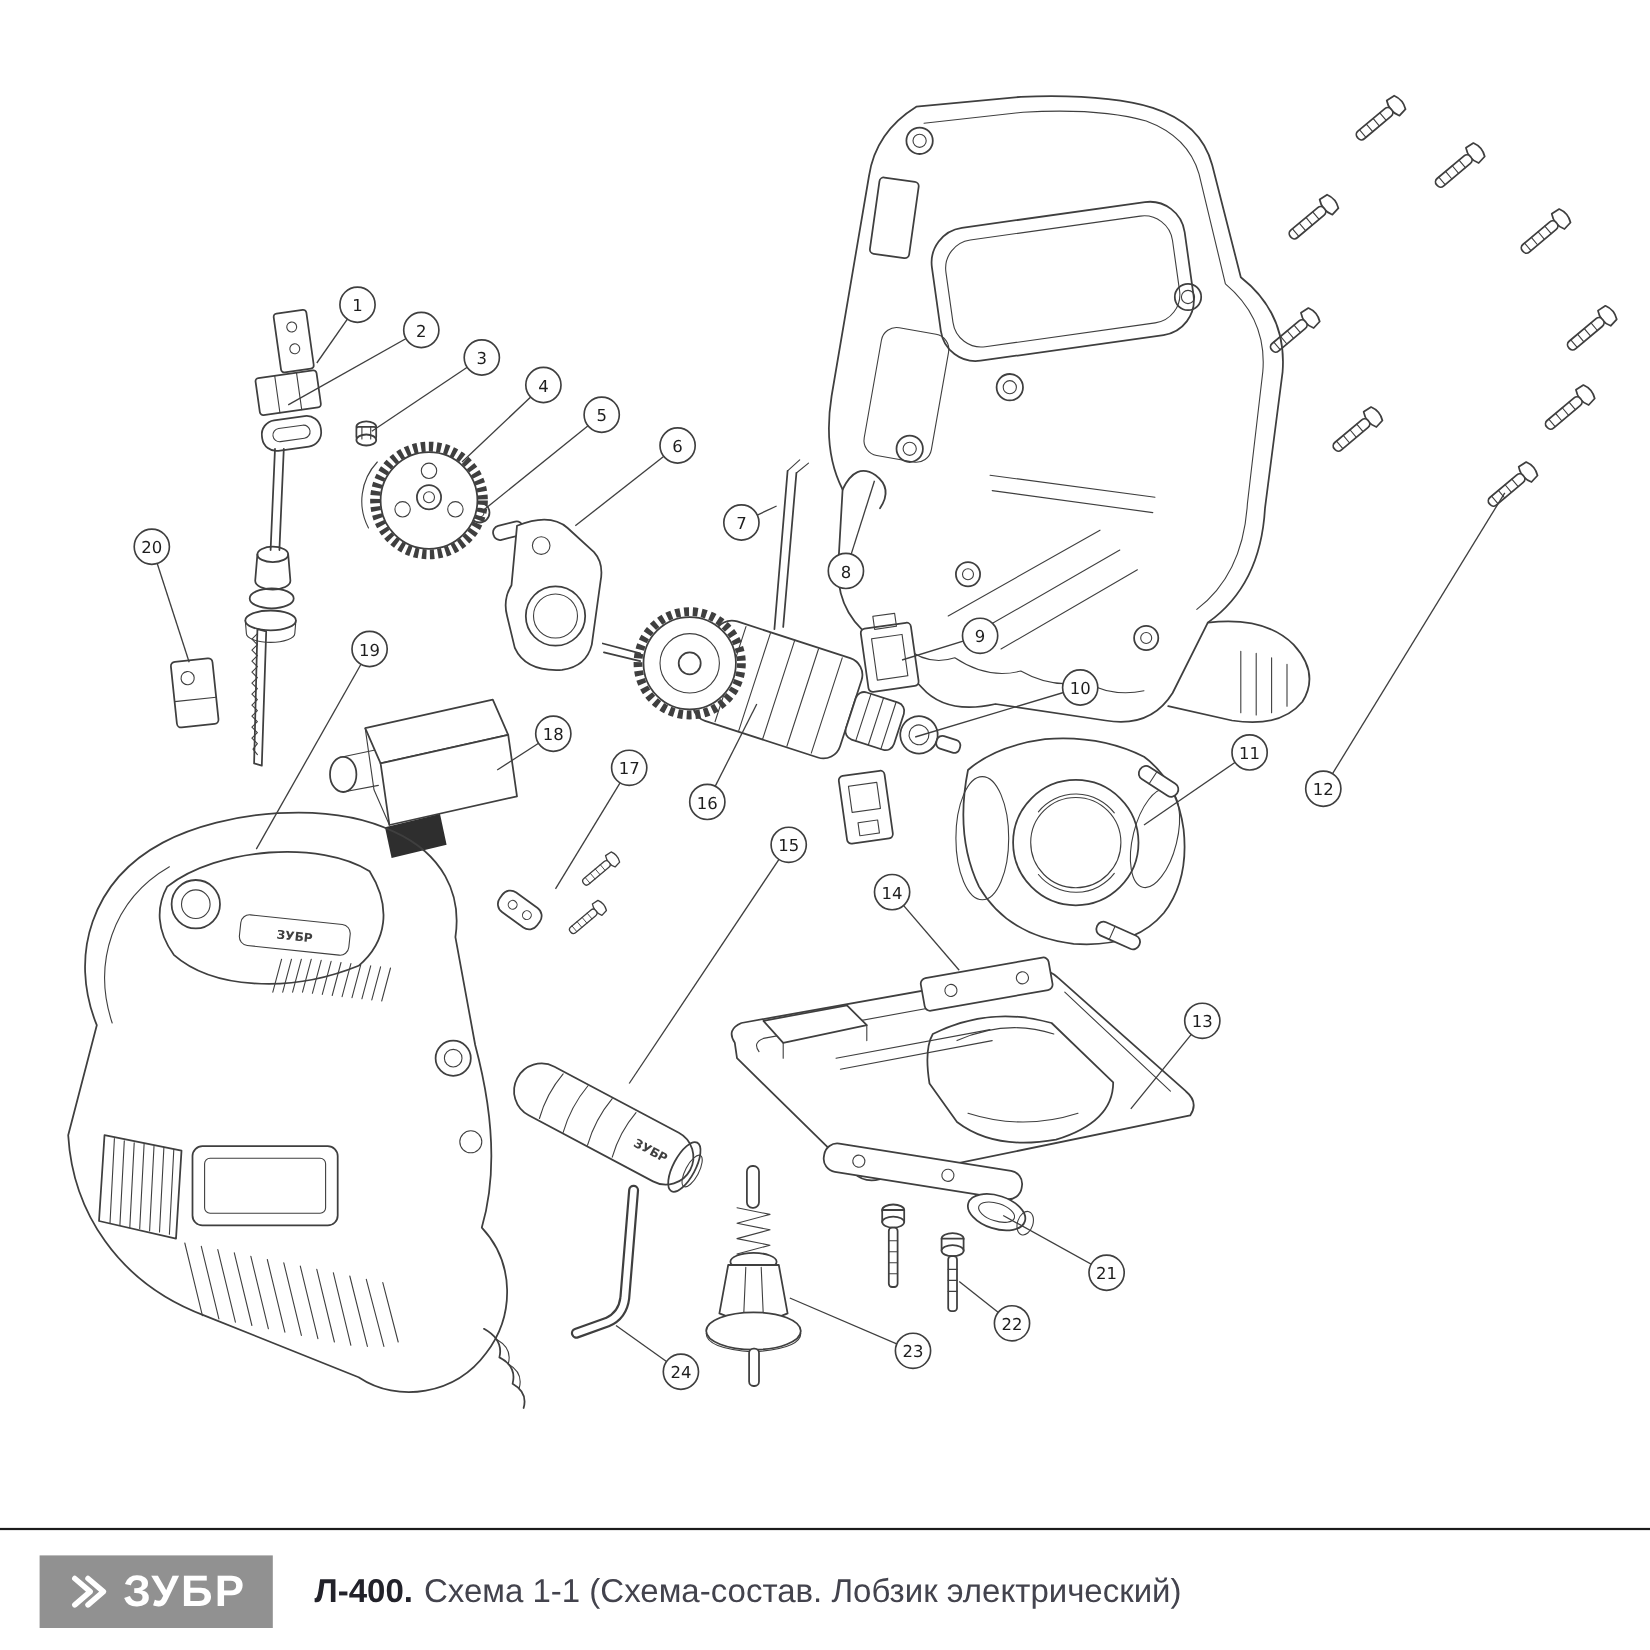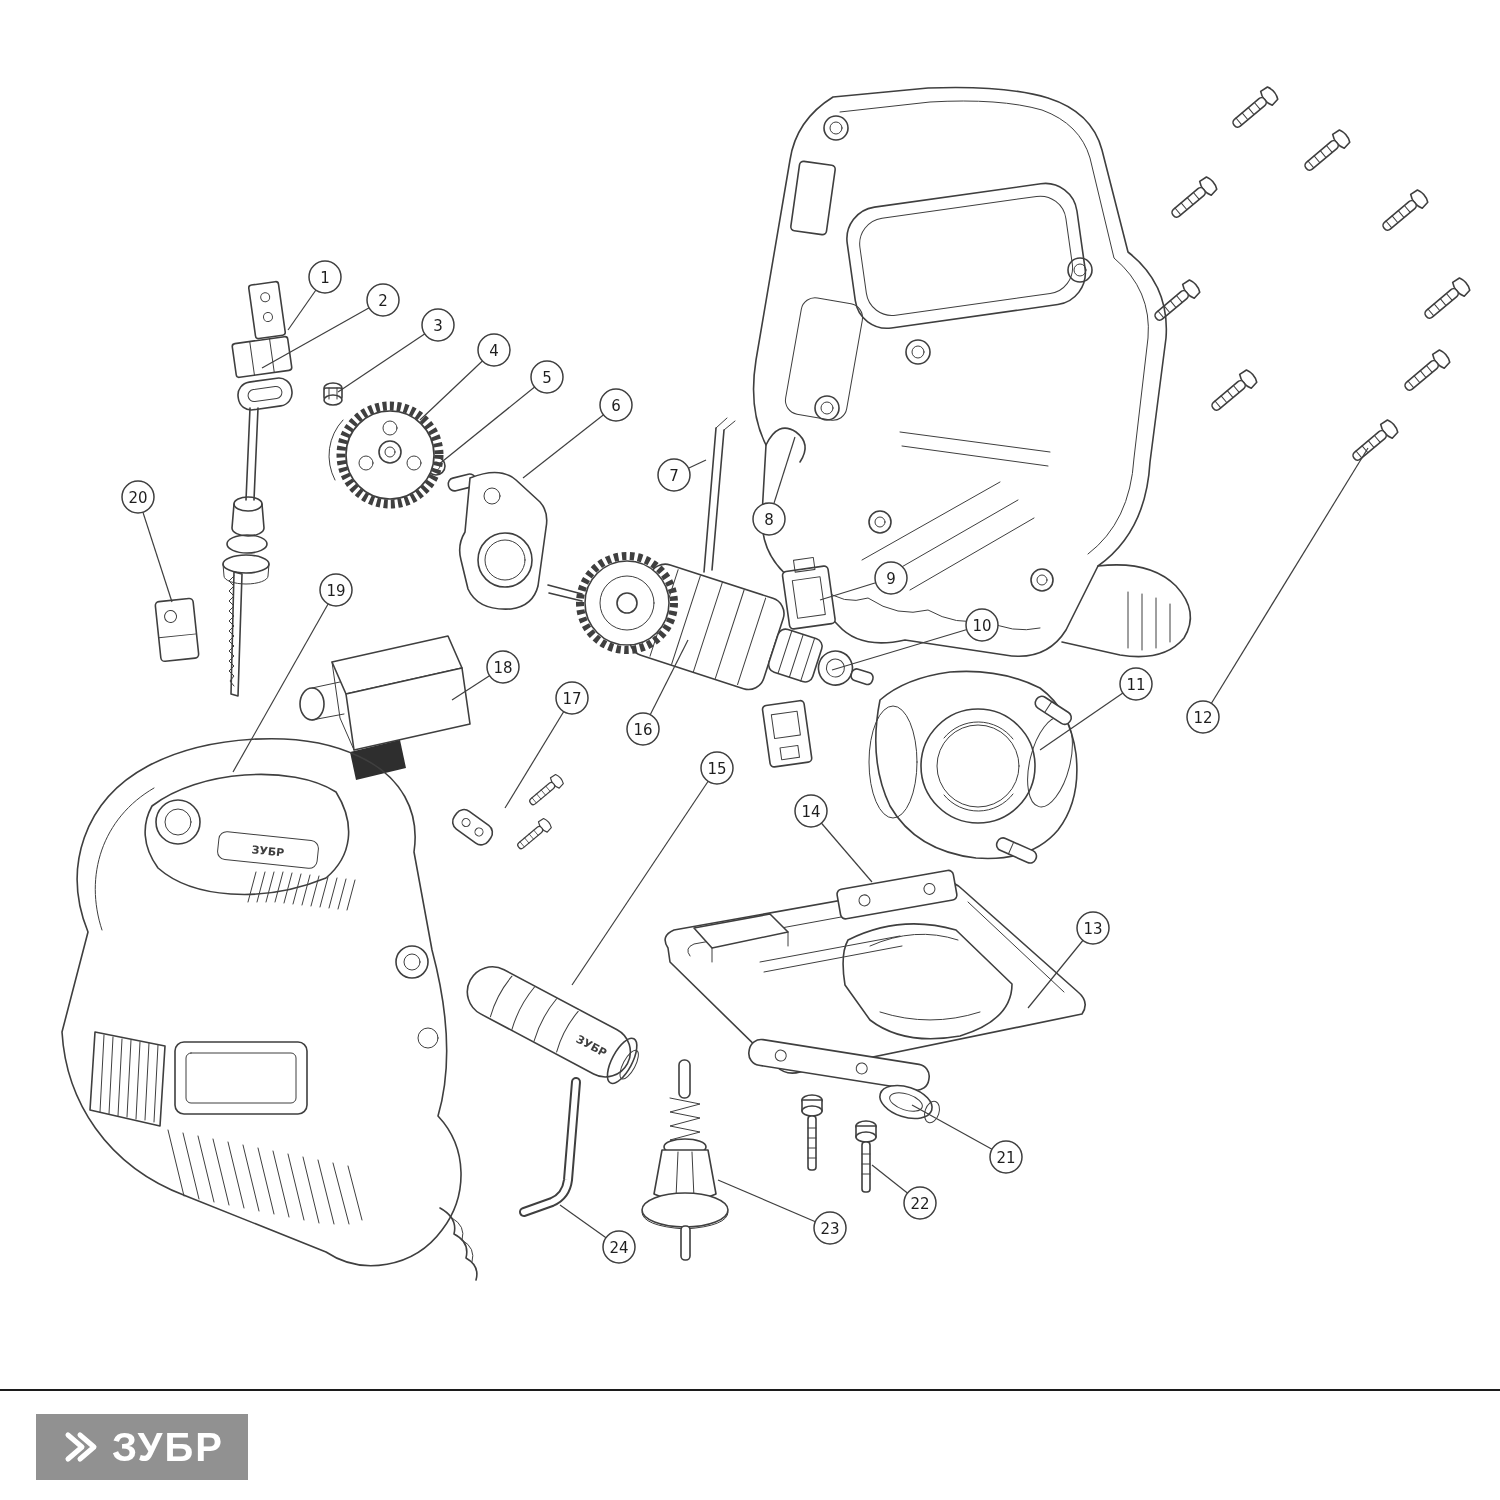--- a/index.html
+++ b/index.html
@@ -451,13 +451,16 @@
 </div>
 
 <div class="footer">
   <div class="brand-box">
     <svg width="44" height="44" viewBox="0 0 44 44">
       <path d="M8 10 L22 22 L8 34" fill="none" stroke="#ffffff" stroke-width="5" stroke-linejoin="round" stroke-linecap="round"></path>
       <path d="M20 10 L34 22 L20 34" fill="none" stroke="#ffffff" stroke-width="5" stroke-linejoin="round" stroke-linecap="round"></path>
     </svg>
     <span class="brand-text">ЗУБР</span>
   </div>
+  <div class="doc-title">
+    <span class="model">Л-400.</span><span>Схема 1-1 (Схема-состав. Лобзик электрический)</span>
+  </div>
 </div>
 
 </body></html>

